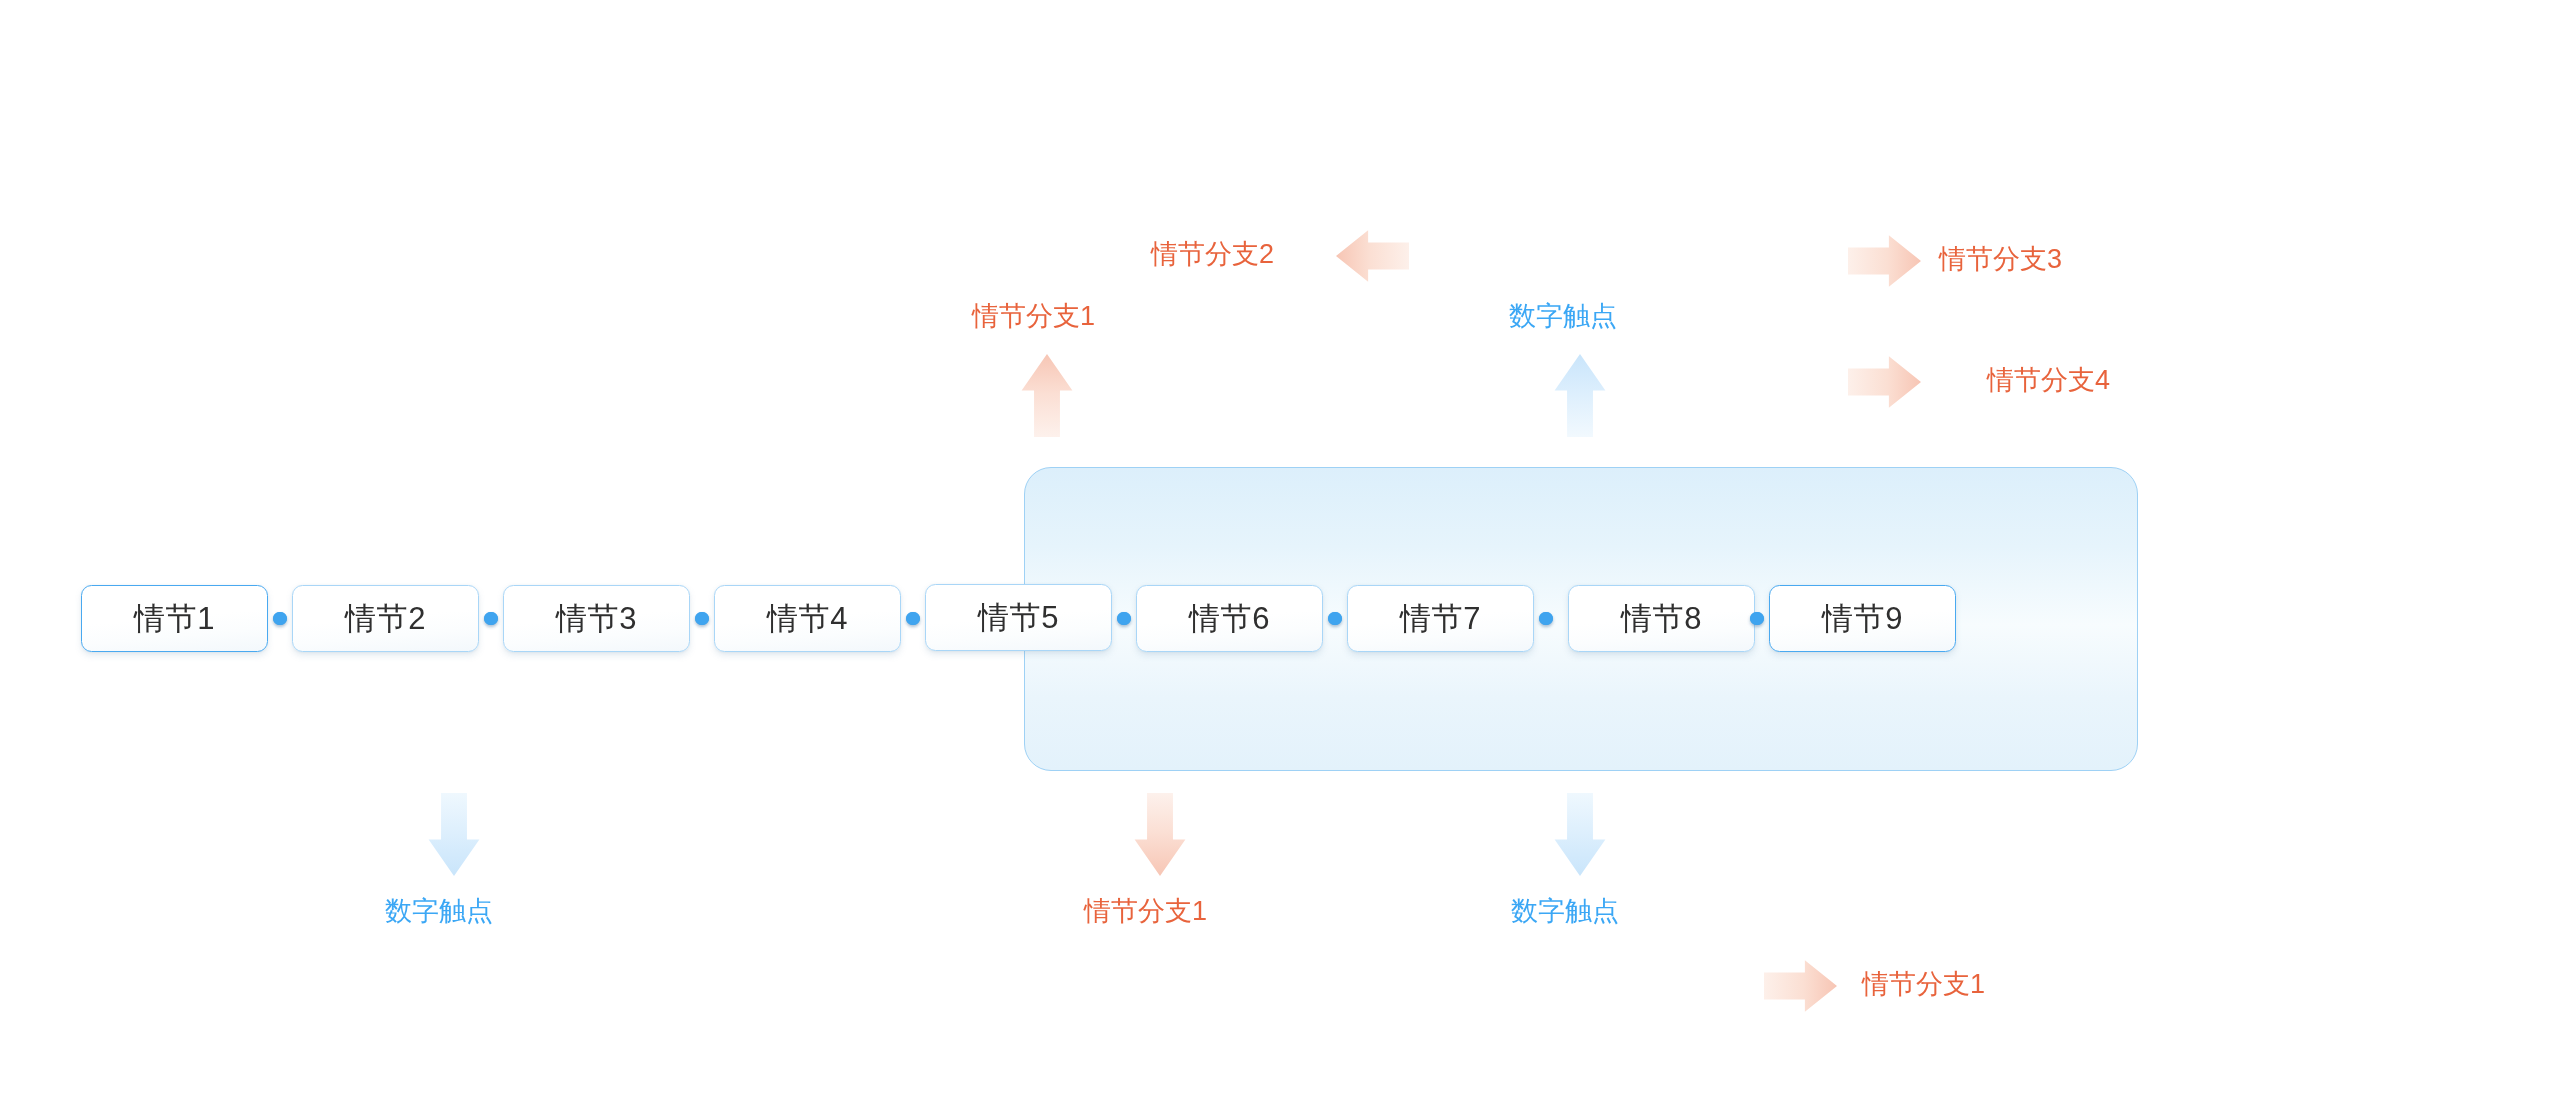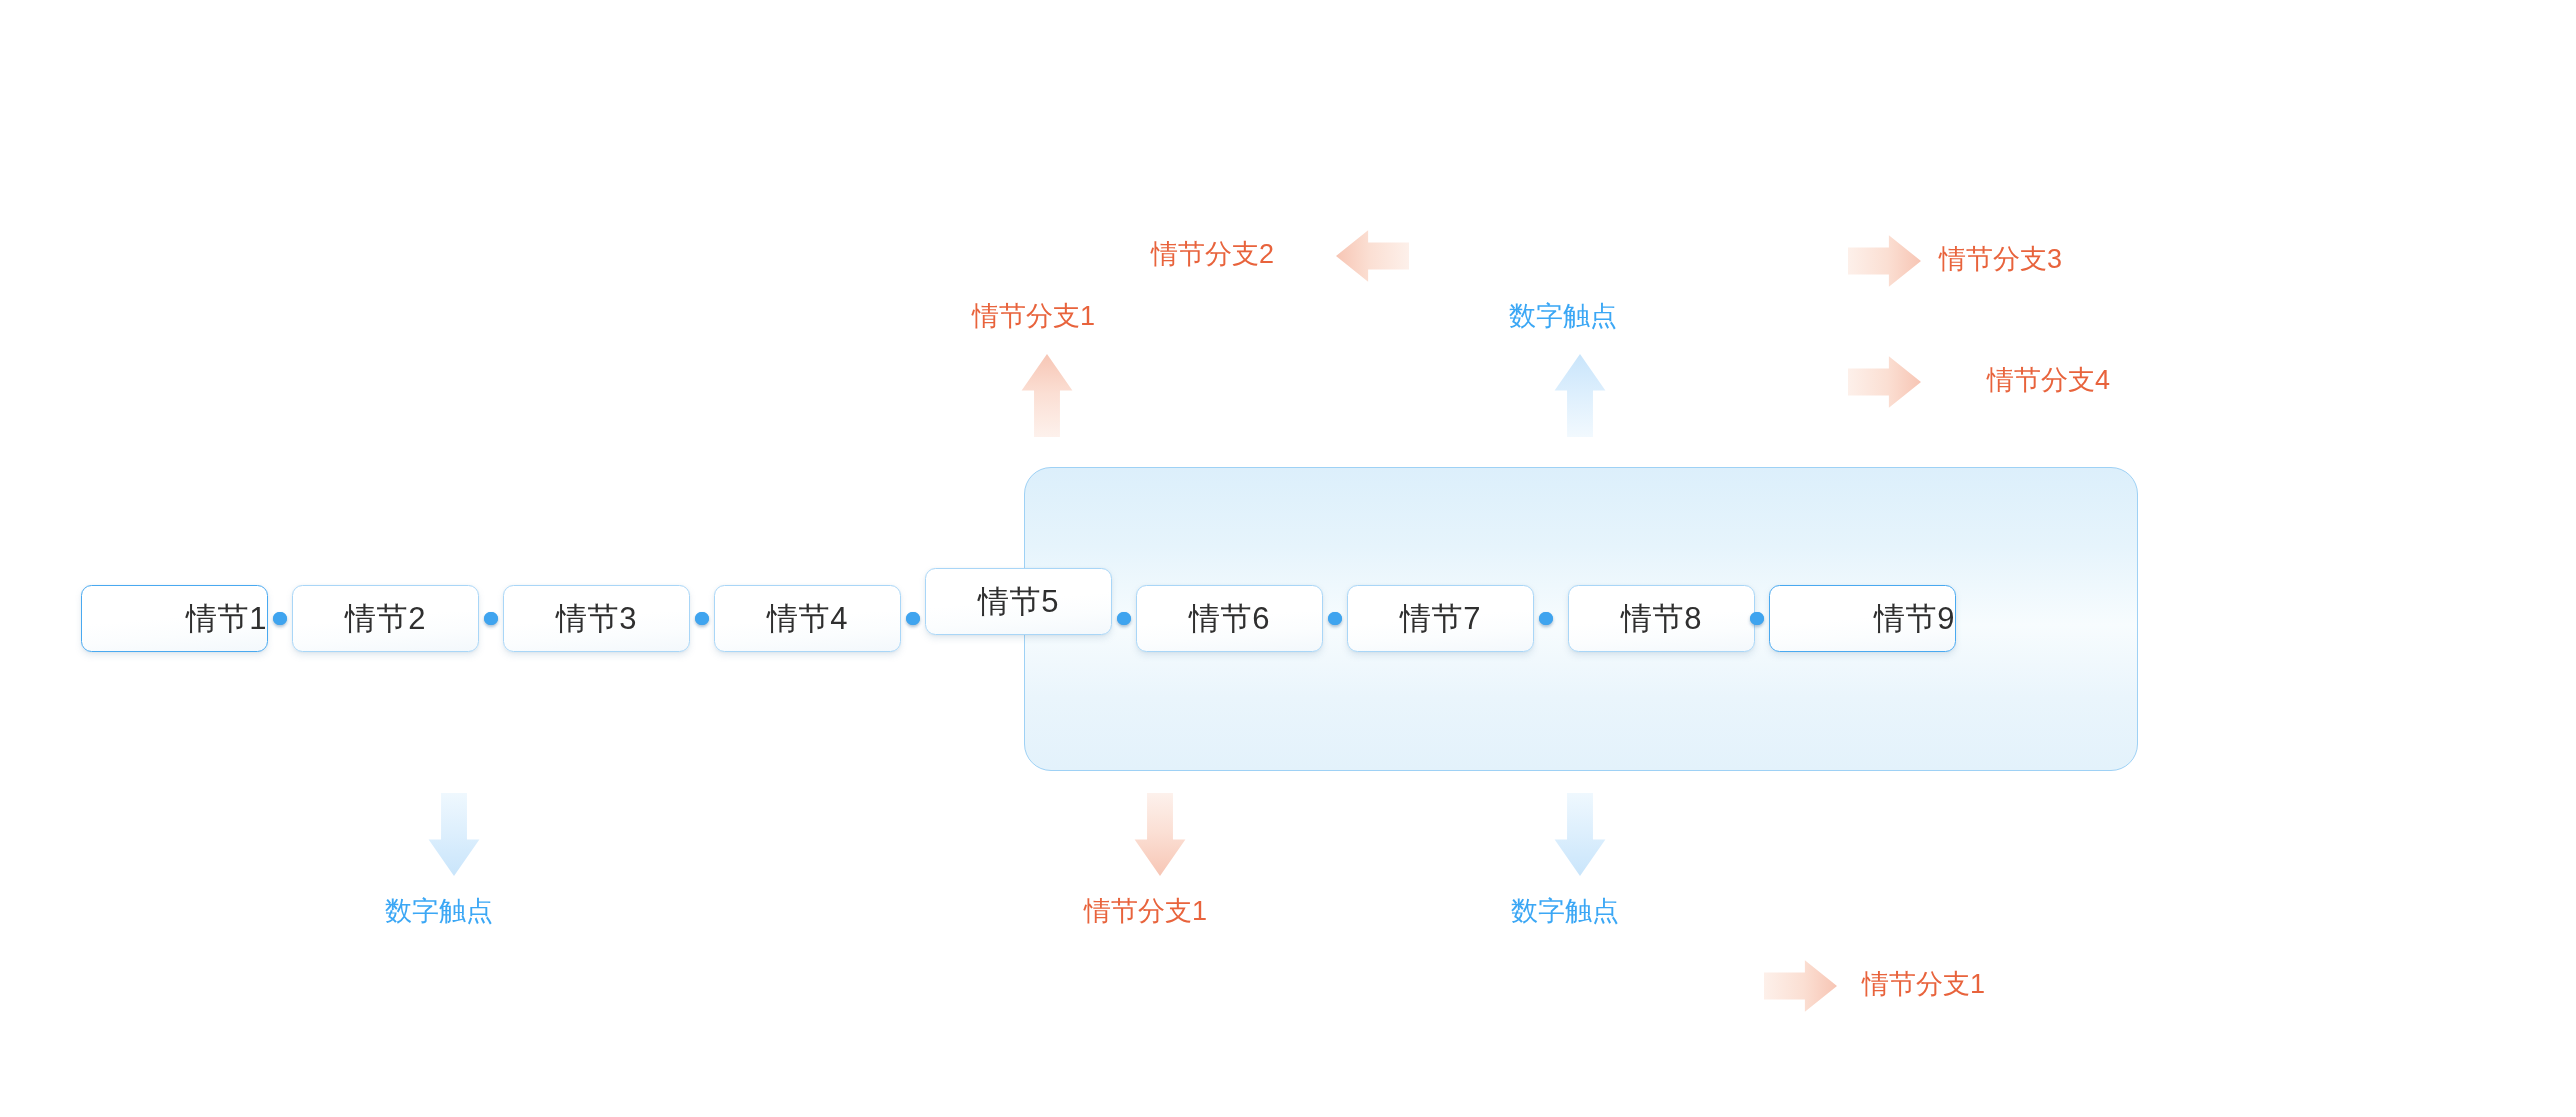--- a/index.html
+++ b/index.html
@@ -33,21 +33,21 @@
   
   .node {
     position: absolute;
     border-radius: 10.5px;
     background: linear-gradient(175deg, #ffffff 0%, #ffffff 48%, #fbfdfe 72%, #f3f8fc 100%);
     box-shadow: 0 3.1px 6.8px rgba(110,150,180,0.17), 0 0.6px 1.9px rgba(110,150,180,0.10);
     display: flex;
     align-items: center;
     justify-content: center;
   }
-  .node.edge-strong { border: 1.9px solid #49a9f0; justify-content: flex-end; }
+  .node.edge-strong { border: 1.9px solid #49a9f0; }
   .node.edge-soft   { border: 1.9px solid #a9d6f7; text-align: right; }
   .node .node-label {
     font-size: 31px;
     line-height: 1;
     color: #2f2f2f;
     letter-spacing: 0.6px;
     white-space: nowrap;
     font-weight: 400;
   }
 
@@ -200,21 +200,21 @@
         <div class="dot b"></div>
       </div>
       <div class="node edge-soft" style="left: 714px; top: 585px; width: 187px; height: 67px;">
         <span class="node-label">情节4</span>
       </div>
       <div class="connector" style="left: 906px; width: 13.6px; top: 609px;">
         <div class="dash"></div>
         <div class="dot a"></div>
         <div class="dot b"></div>
       </div>
-      <div class="node edge-soft" style="left: 925px; top: 568px; width: 187px; height: 67px;">
+      <div class="node edge-soft" style="left: 925px; top: 584px; width: 187px; height: 67px;">
         <span class="node-label">情节5</span>
       </div>
       <div class="connector" style="left: 1117px; width: 13.6px; top: 609px;">
         <div class="dash"></div>
         <div class="dot a"></div>
         <div class="dot b"></div>
       </div>
       <div class="node edge-soft" style="left: 1136px; top: 585px; width: 187px; height: 67px;">
         <span class="node-label">情节6</span>
       </div>

